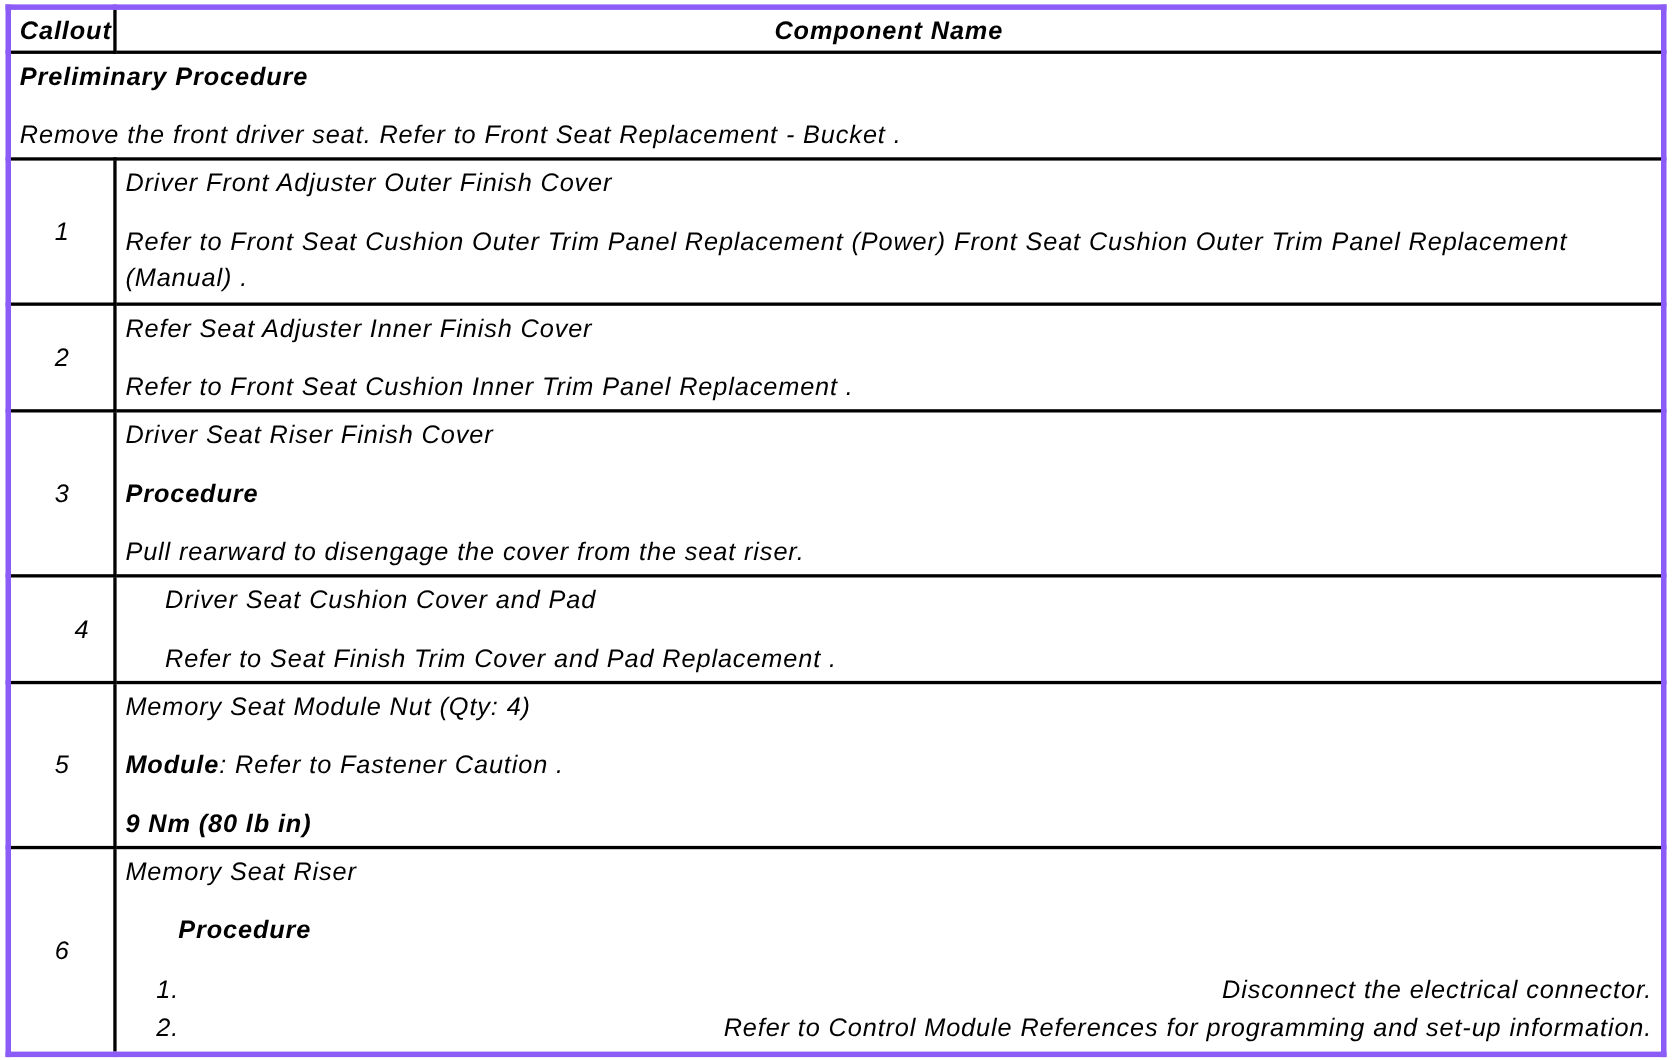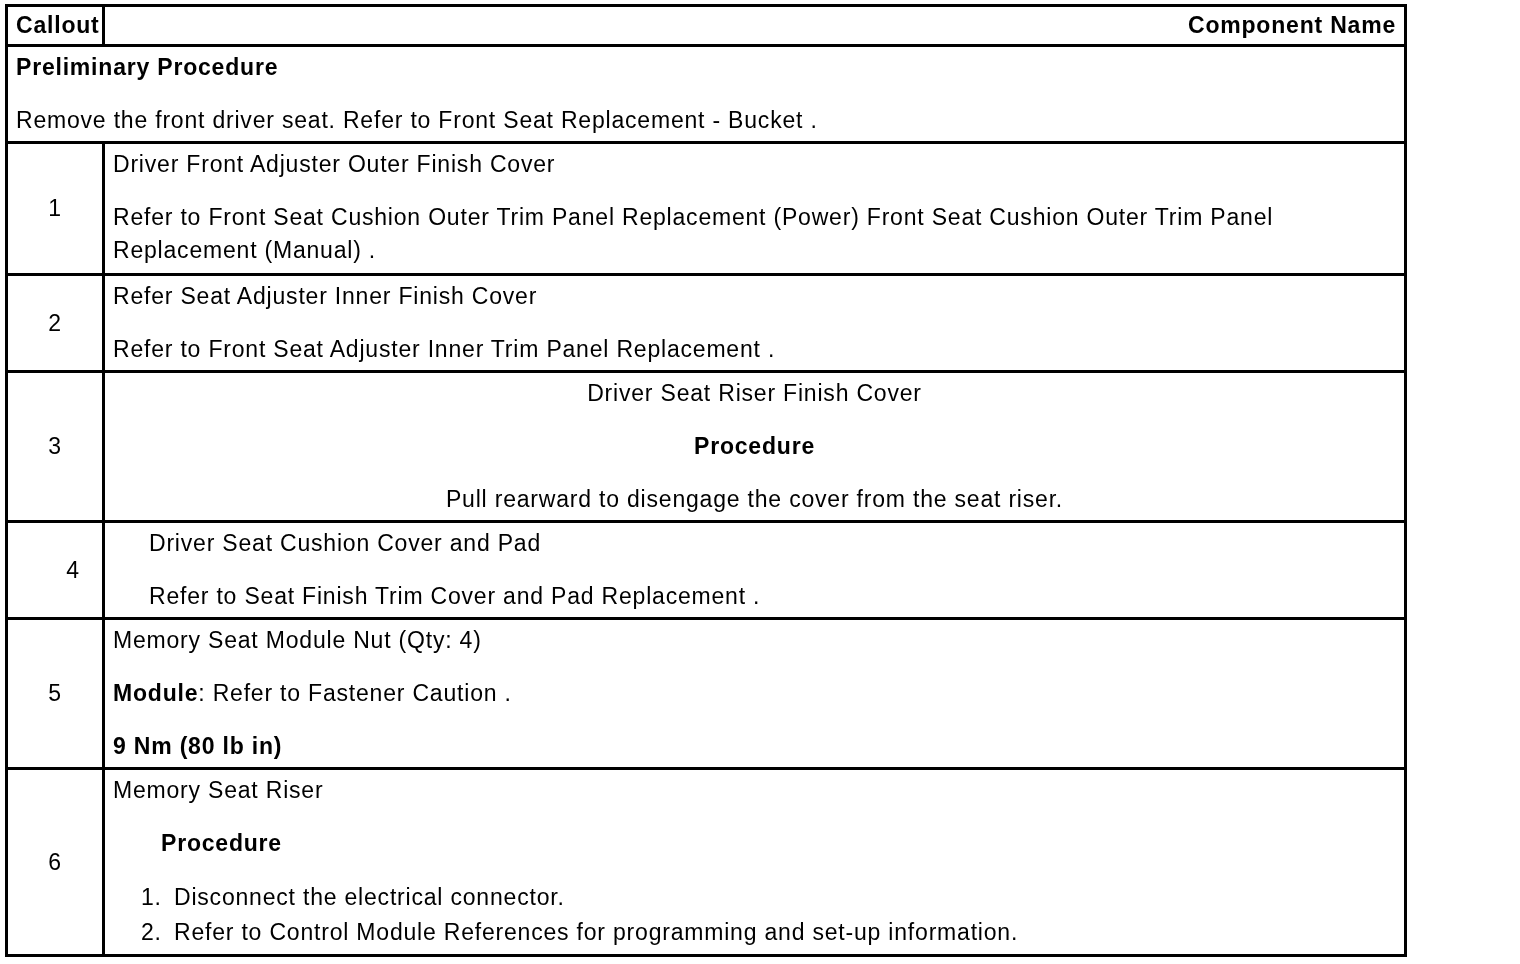--- a/index.html
+++ b/index.html
@@ -16,64 +16,66 @@
     overflow: hidden;
   }
   .page {
     width: 1520px;
     height: 964px;
     padding: 4px 5px;
     background: #ffffff;
   }
   table.callout-table {
     border-collapse: collapse;
-    width: 1402px;
+    width: 1510px;
     table-layout: fixed;
-    border: 1px solid #8b5cf6;
+    border: 5px solid #8b5cf6;
+    font-style: italic;
   }
   col.col-callout { width: 97px; }
   th, td {
     border: 3px solid #000000;
     vertical-align: top;
     padding: 4px 8px 4px 8px;
     font-size: 23px;
     line-height: 33px;
     letter-spacing: 0.8px;
   }
   th {
     font-weight: bold;
     vertical-align: middle;
     padding: 2px 8px;
   }
   tr.r-header { height: 40px; }
   tr.r-prelim  td { height: 92px; }
   tr.r-1 td { height: 132px; }
   tr.r-2 td { height: 95px; }
-  tr.r-3 td { height: 146px; text-align: center; }
+  tr.r-3 td { height: 146px; }
   tr.r-4 td { height: 96px; padding-left: 44px; }
   tr.r-5 td { height: 148px; }
   tr.r-6 td { height: 182px; }
   .callout-header { text-align: left; }
-  .component-header { text-align: right; }
+  .component-header { text-align: center; }
   .callout-cell {
     text-align: center;
     vertical-align: middle;
   }
   .component-cell p, .prelim-cell p {
     margin: 0 0 20px 0;
   }
   .component-cell p:last-child, .prelim-cell p:last-child {
     margin-bottom: 0;
     margin-top: 12px;
   }
   .bold { font-weight: bold; }
   p.indent { margin-left: 48px; }
   ol.steps {
     margin: 0;
     padding-left: 56px;
+    text-align: right;
   }
   ol.steps li {
     line-height: 35px;
     padding-left: 5px;
   }
 </style>
 </head>
 <body>
 
 <div class="page">
@@ -101,21 +103,21 @@
       <td class="component-cell">
         <p>Driver Front Adjuster Outer Finish Cover</p>
         <p>Refer to Front Seat Cushion Outer Trim Panel Replacement (Power) Front Seat Cushion Outer Trim Panel Replacement (Manual) .</p>
       </td>
     </tr>
 
     <tr class="r-2">
       <td class="callout-cell">2</td>
       <td class="component-cell">
         <p>Refer Seat Adjuster Inner Finish Cover</p>
-        <p>Refer to Front Seat Adjuster Inner Trim Panel Replacement .</p>
+        <p>Refer to Front Seat Cushion Inner Trim Panel Replacement .</p>
       </td>
     </tr>
 
     <tr class="r-3">
       <td class="callout-cell">3</td>
       <td class="component-cell">
         <p>Driver Seat Riser Finish Cover</p>
         <p class="bold">Procedure</p>
         <p>Pull rearward to disengage the cover from the seat riser.</p>
       </td>

